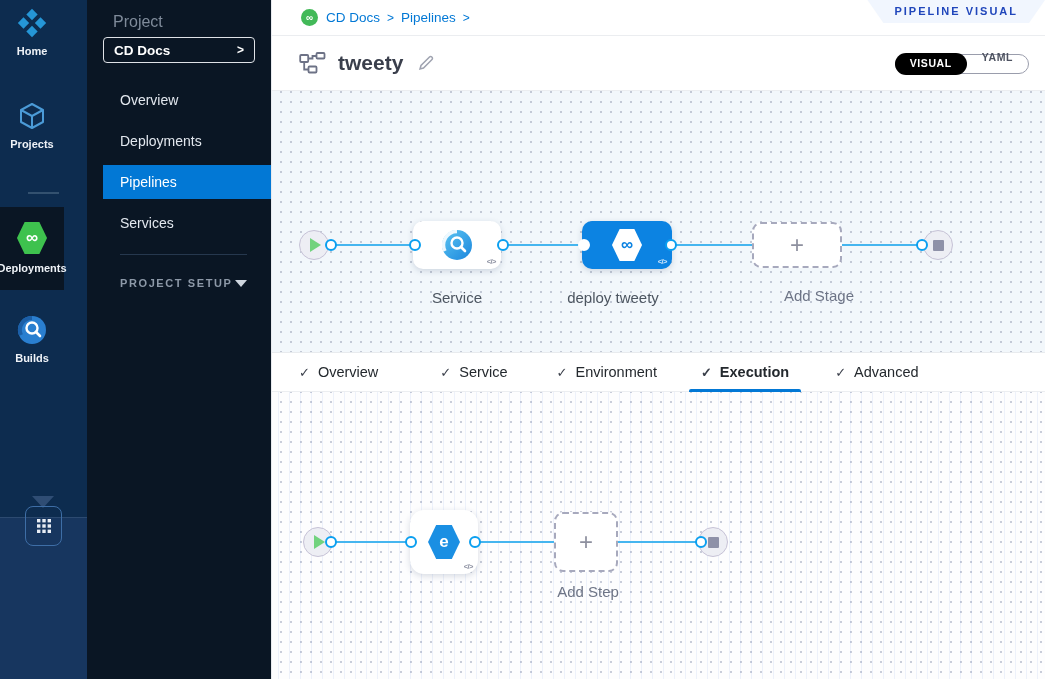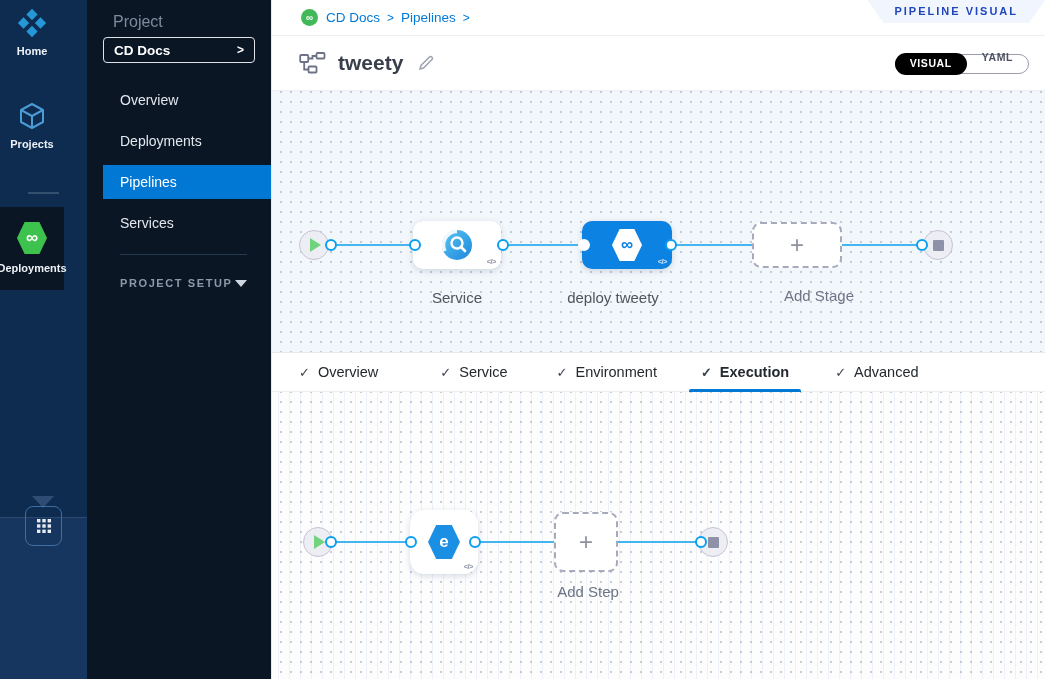--- a/index.html
+++ b/index.html
@@ -149,20 +149,29 @@
 
     <div class="mod-divider"></div>
 
     <div class="mod-item active-block" style="top:207px;">
       <div class="hexagon" style="width:32px;height:34px;background:#3ec24e;display:flex;align-items:center;justify-content:center;">
         <span class="inf" style="color:#fff;font-size:17px;">∞</span>
       </div>
       <span class="mod-label">Deployments</span>
     </div>
 
+    <div class="mod-item" style="top:315px;">
+      <svg width="30" height="30" viewBox="0 0 30 30">
+        <circle cx="15" cy="15" r="14" fill="#2a7fd0"></circle>
+        <path d="M4 20 A 12 12 0 0 1 15 3" fill="none" stroke="#1b5fa8" stroke-width="4"></path>
+        <circle cx="15" cy="13" r="5.5" fill="none" stroke="#fff" stroke-width="2.4"></circle>
+        <line x1="19" y1="17" x2="23" y2="21" stroke="#fff" stroke-width="2.6" stroke-linecap="round"></line>
+      </svg>
+      <span class="mod-label">Builds</span>
+    </div>
 
 
     <div class="mod-chevron"></div>
 
     <div class="mod-bottom">
       <div class="grid-btn">
         <svg width="16" height="16" viewBox="0 0 16 16">
           <g fill="#e8edf4">
             <rect x="1" y="1" width="3.4" height="3.4"></rect>
               <rect x="6.3" y="1" width="3.4" height="3.4"></rect>

